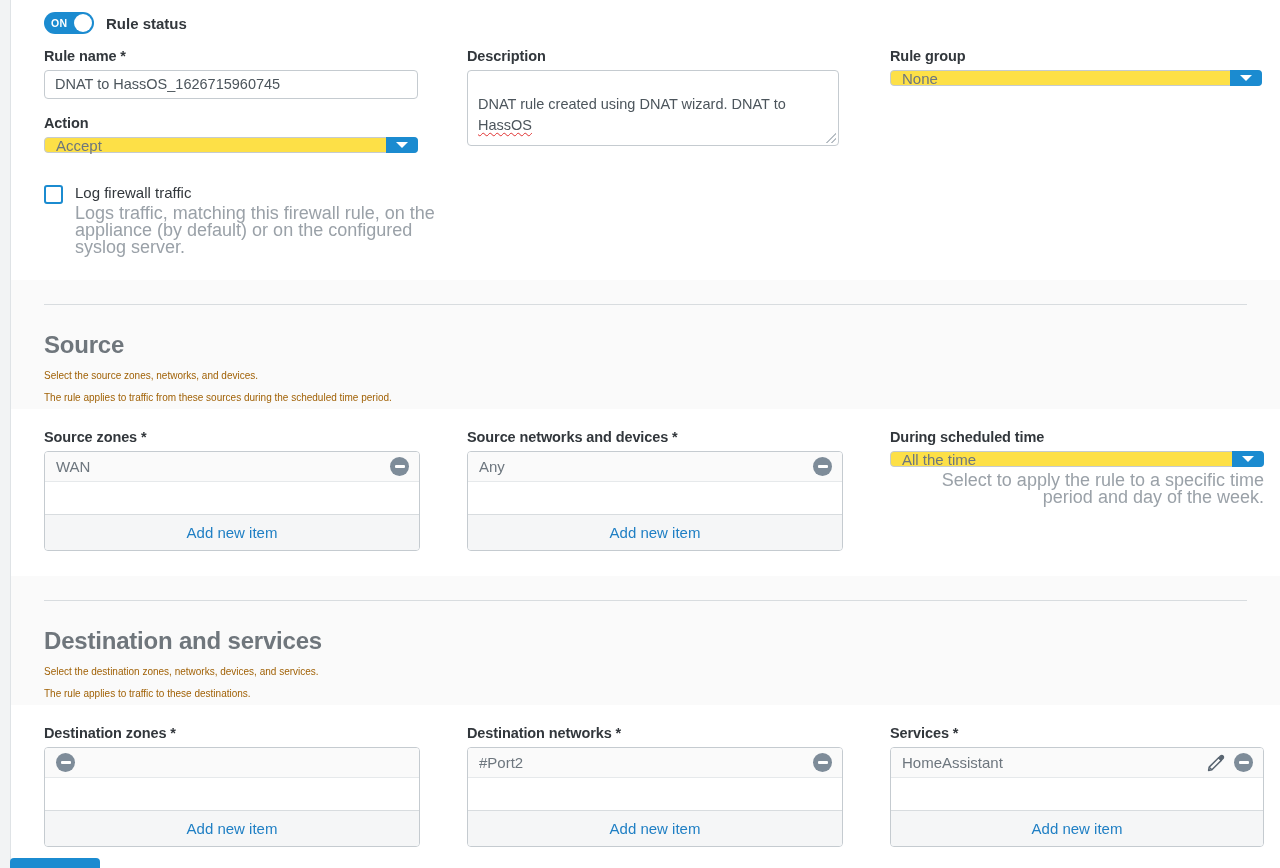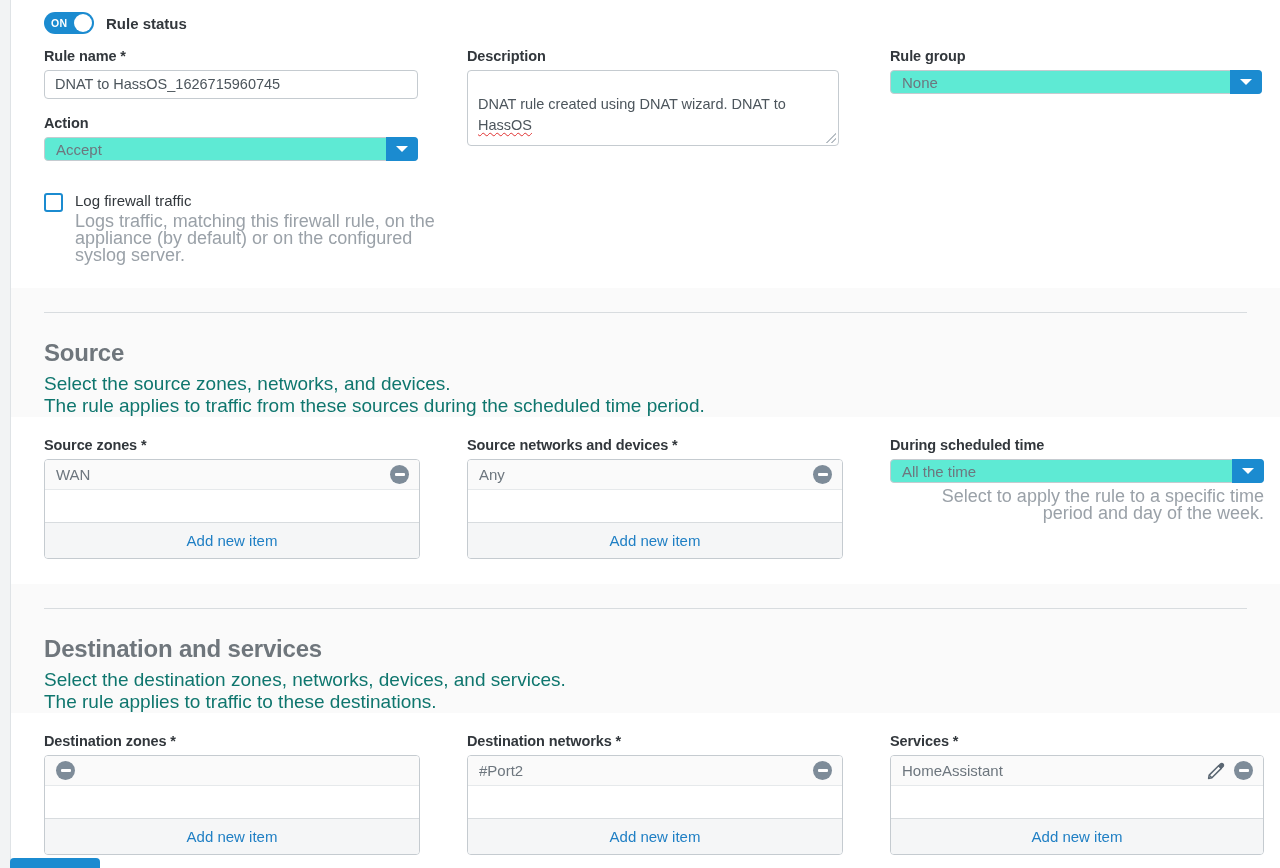--- a/index.html
+++ b/index.html
@@ -128,24 +128,24 @@
     position: absolute;
     right: 2px; bottom: 2px;
     width: 10px; height: 10px;
     background:
       linear-gradient(135deg, transparent 0 45%, #b9c0c6 45% 55%, transparent 55% 100%),
       linear-gradient(135deg, transparent 0 70%, #b9c0c6 70% 80%, transparent 80% 100%);
   }
 
   .select {
     position: relative;
-    height: 24px;
+    height: 16px;
     border: 1px solid #c5cbd0;
     border-radius: 4px;
-    background: #5eead4;
+    background: #fde047;
     display: flex; align-items: center;
     cursor: pointer;
   }
   .select .val {
     font-size: 15px;
     color: #6d767e;
     padding-left: 11px;
     line-height: 29px;
   }
   .select .arrow-btn {
@@ -190,22 +190,22 @@
   
   .section-head { padding: 26px 33px 0 33px; }
   .section-title {
     font-size: 24px;
     font-weight: bold;
     color: #6f767c;
     letter-spacing: -0.2px;
     margin: 0 0 6px 0;
   }
   .section-sub {
-    font-size: 19px;
-    color: #0f766e;
+    font-size: 10px;
+    color: #a16207;
     line-height: 22px;
   }
 
   
   .listbox {
     border: 1px solid #c5cbd0;
     border-radius: 4px;
     background: #ffffff;
     overflow: hidden;
   }

